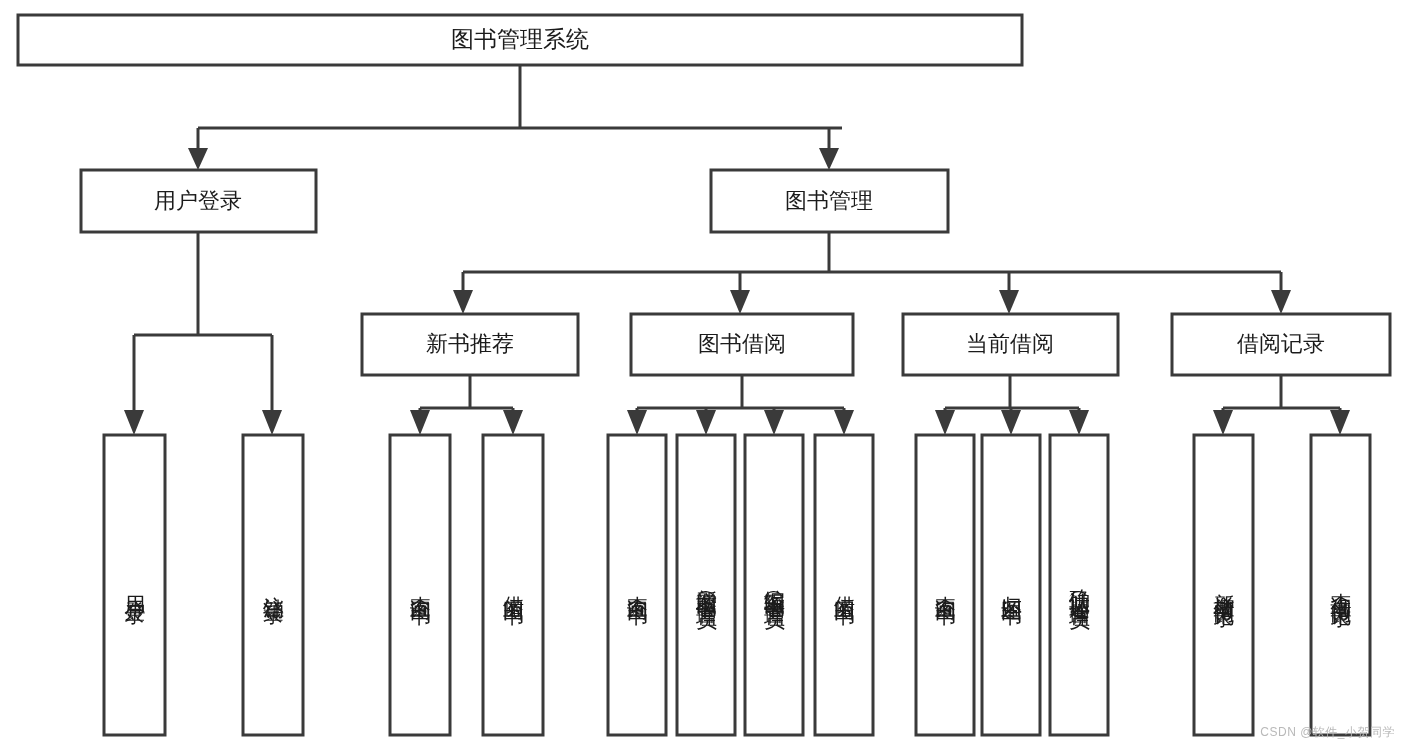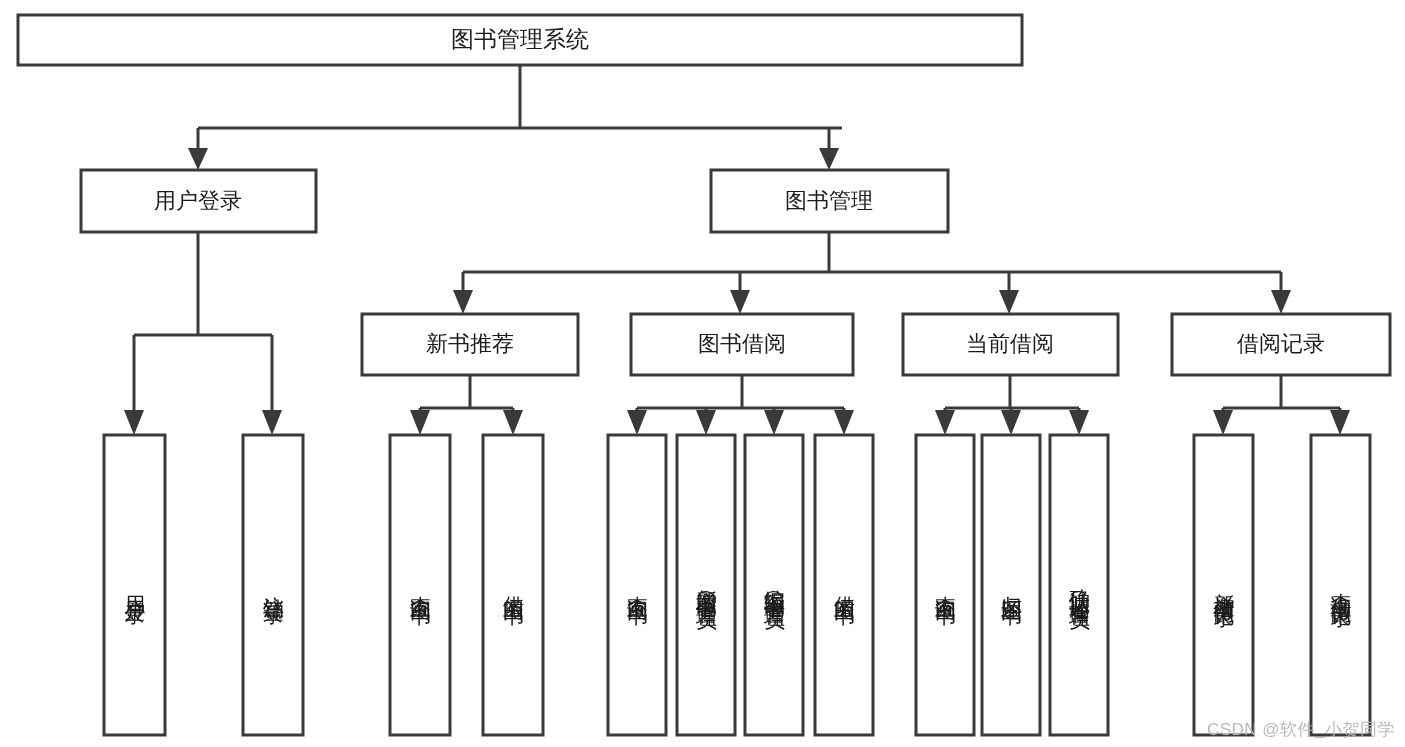--- a/index.html
+++ b/index.html
@@ -70,21 +70,21 @@
     line-height: 1.18;
     letter-spacing: 3px;
     color: #1b1b1b;
     white-space: nowrap;
   }
   .watermark {
     position: absolute;
     right: 10px;
     bottom: 6px;
     font-family: "Liberation Sans", "DejaVu Sans", sans-serif;
-    font-size: 17px;
+    font-size: 12px;
     color: #b9b9b9;
     letter-spacing: 0.5px;
     white-space: nowrap;
   }
 </style>
 </head>
 <body>
 
 <div id="diagram-root">
 

